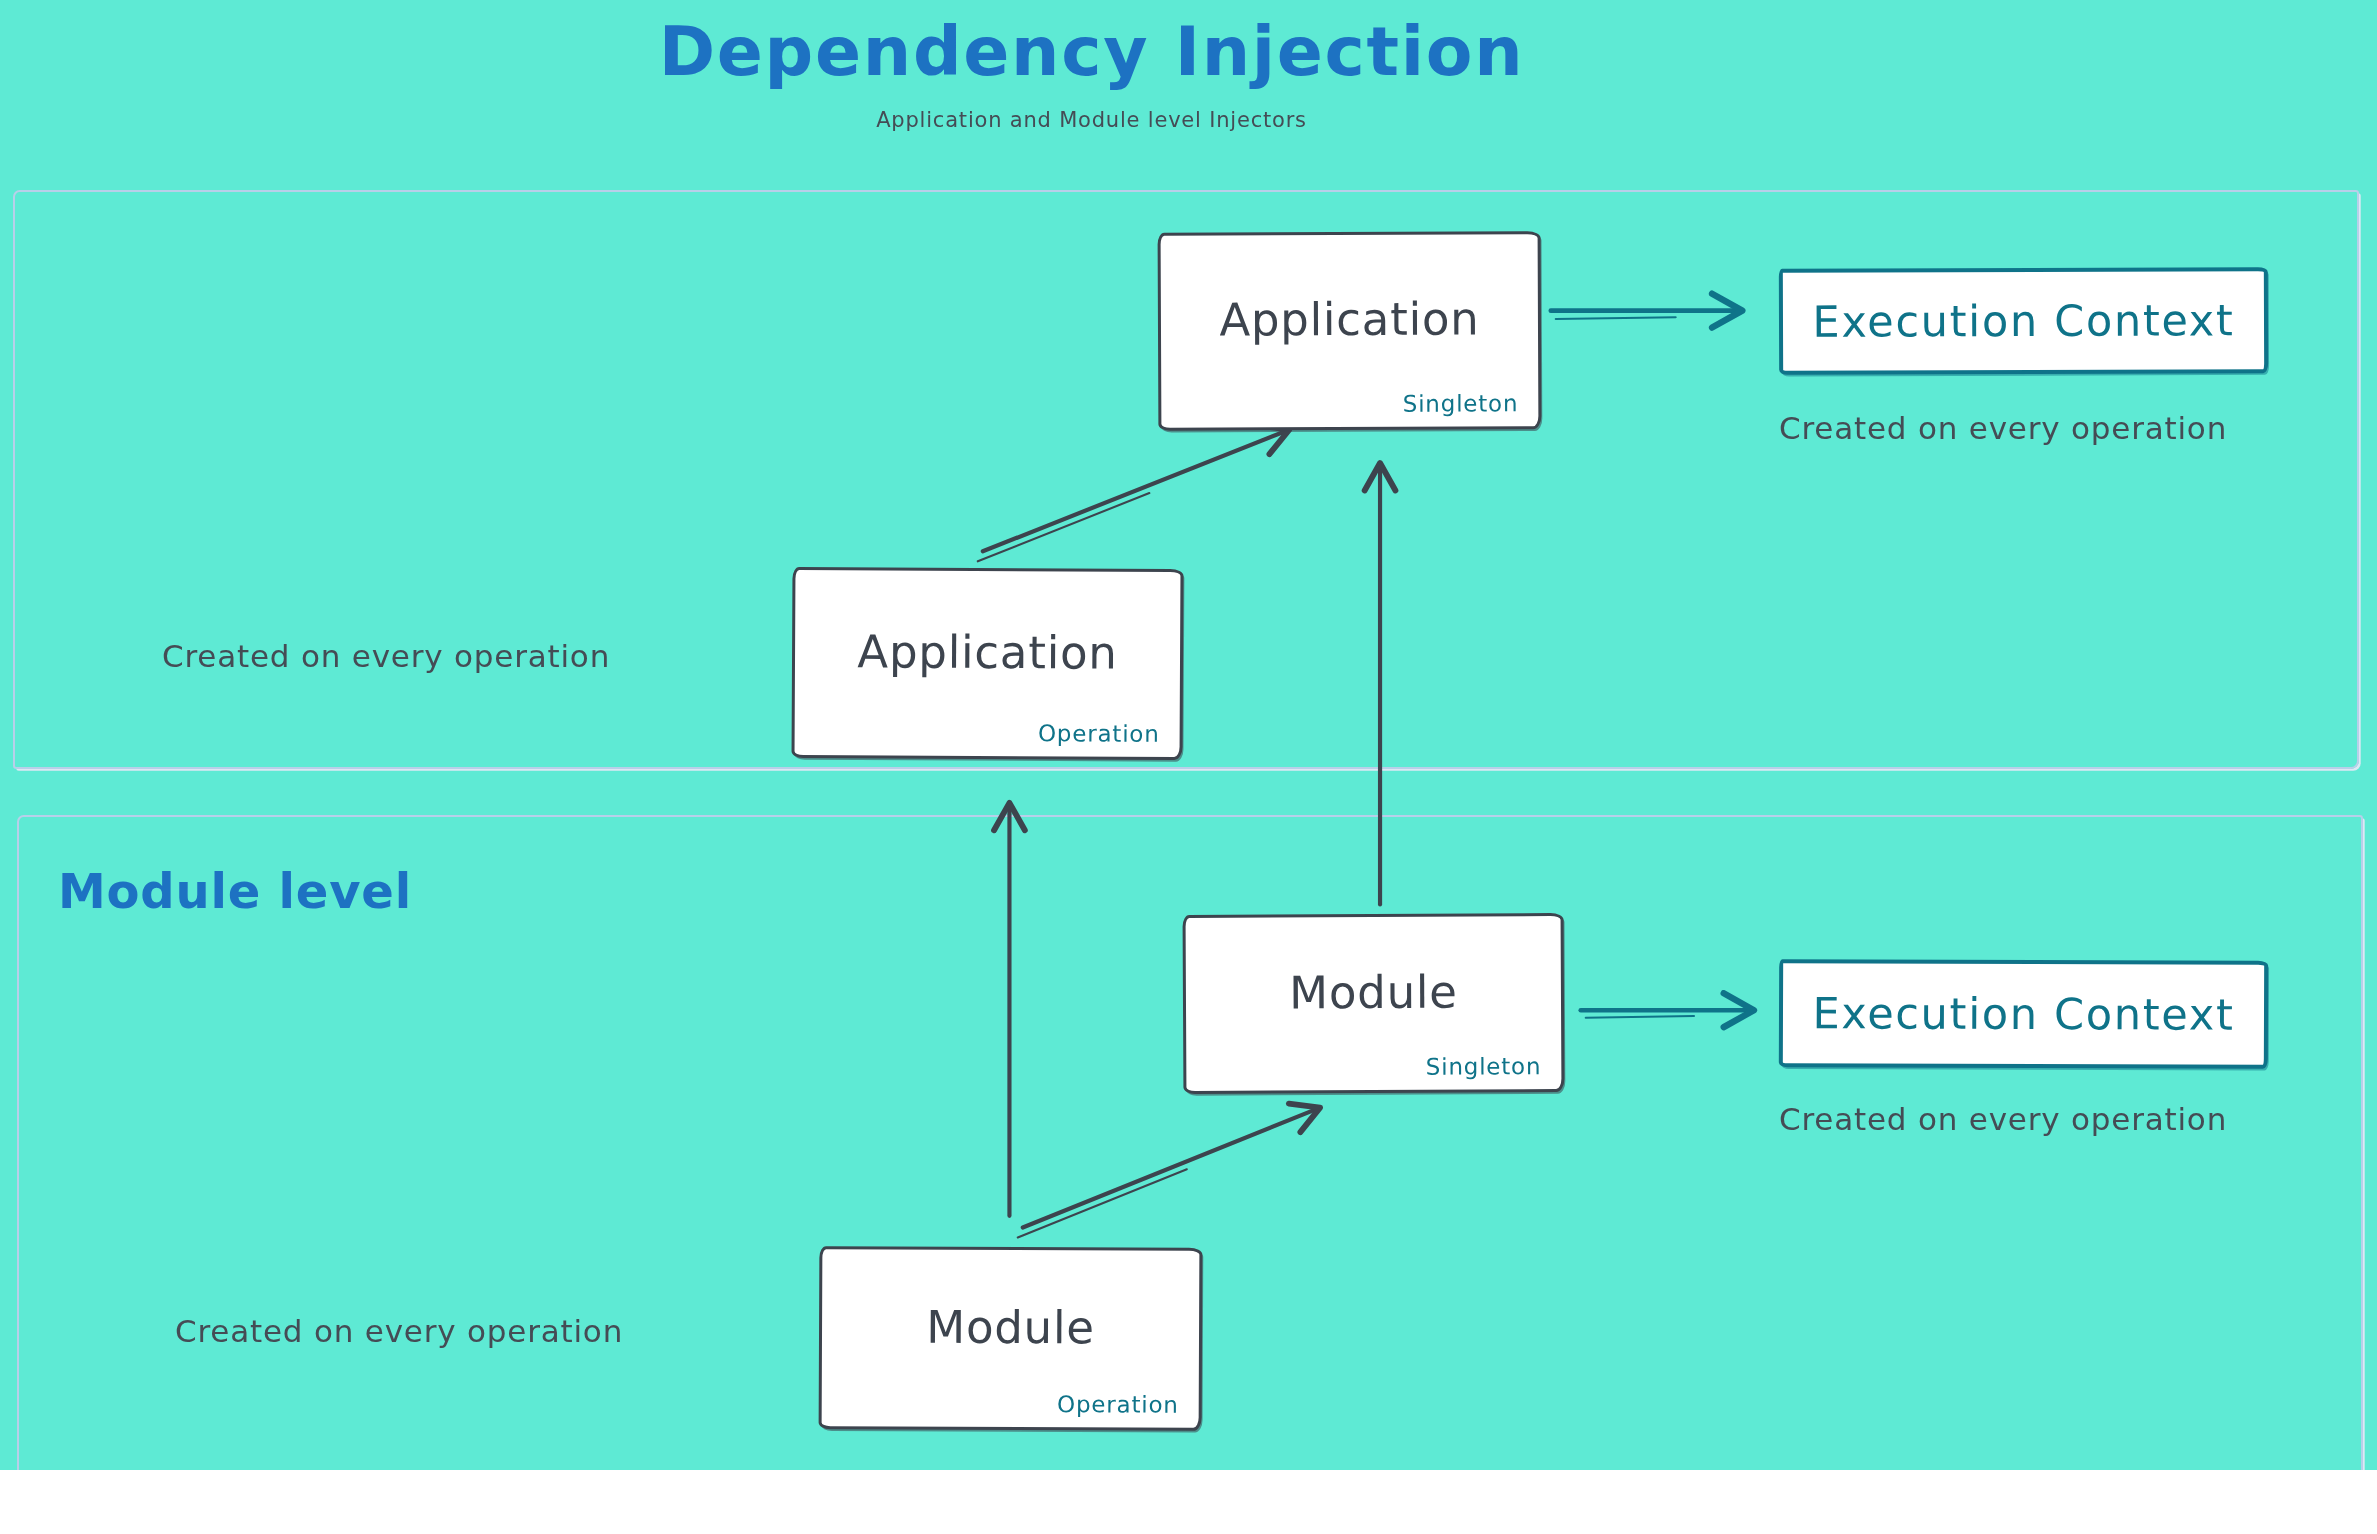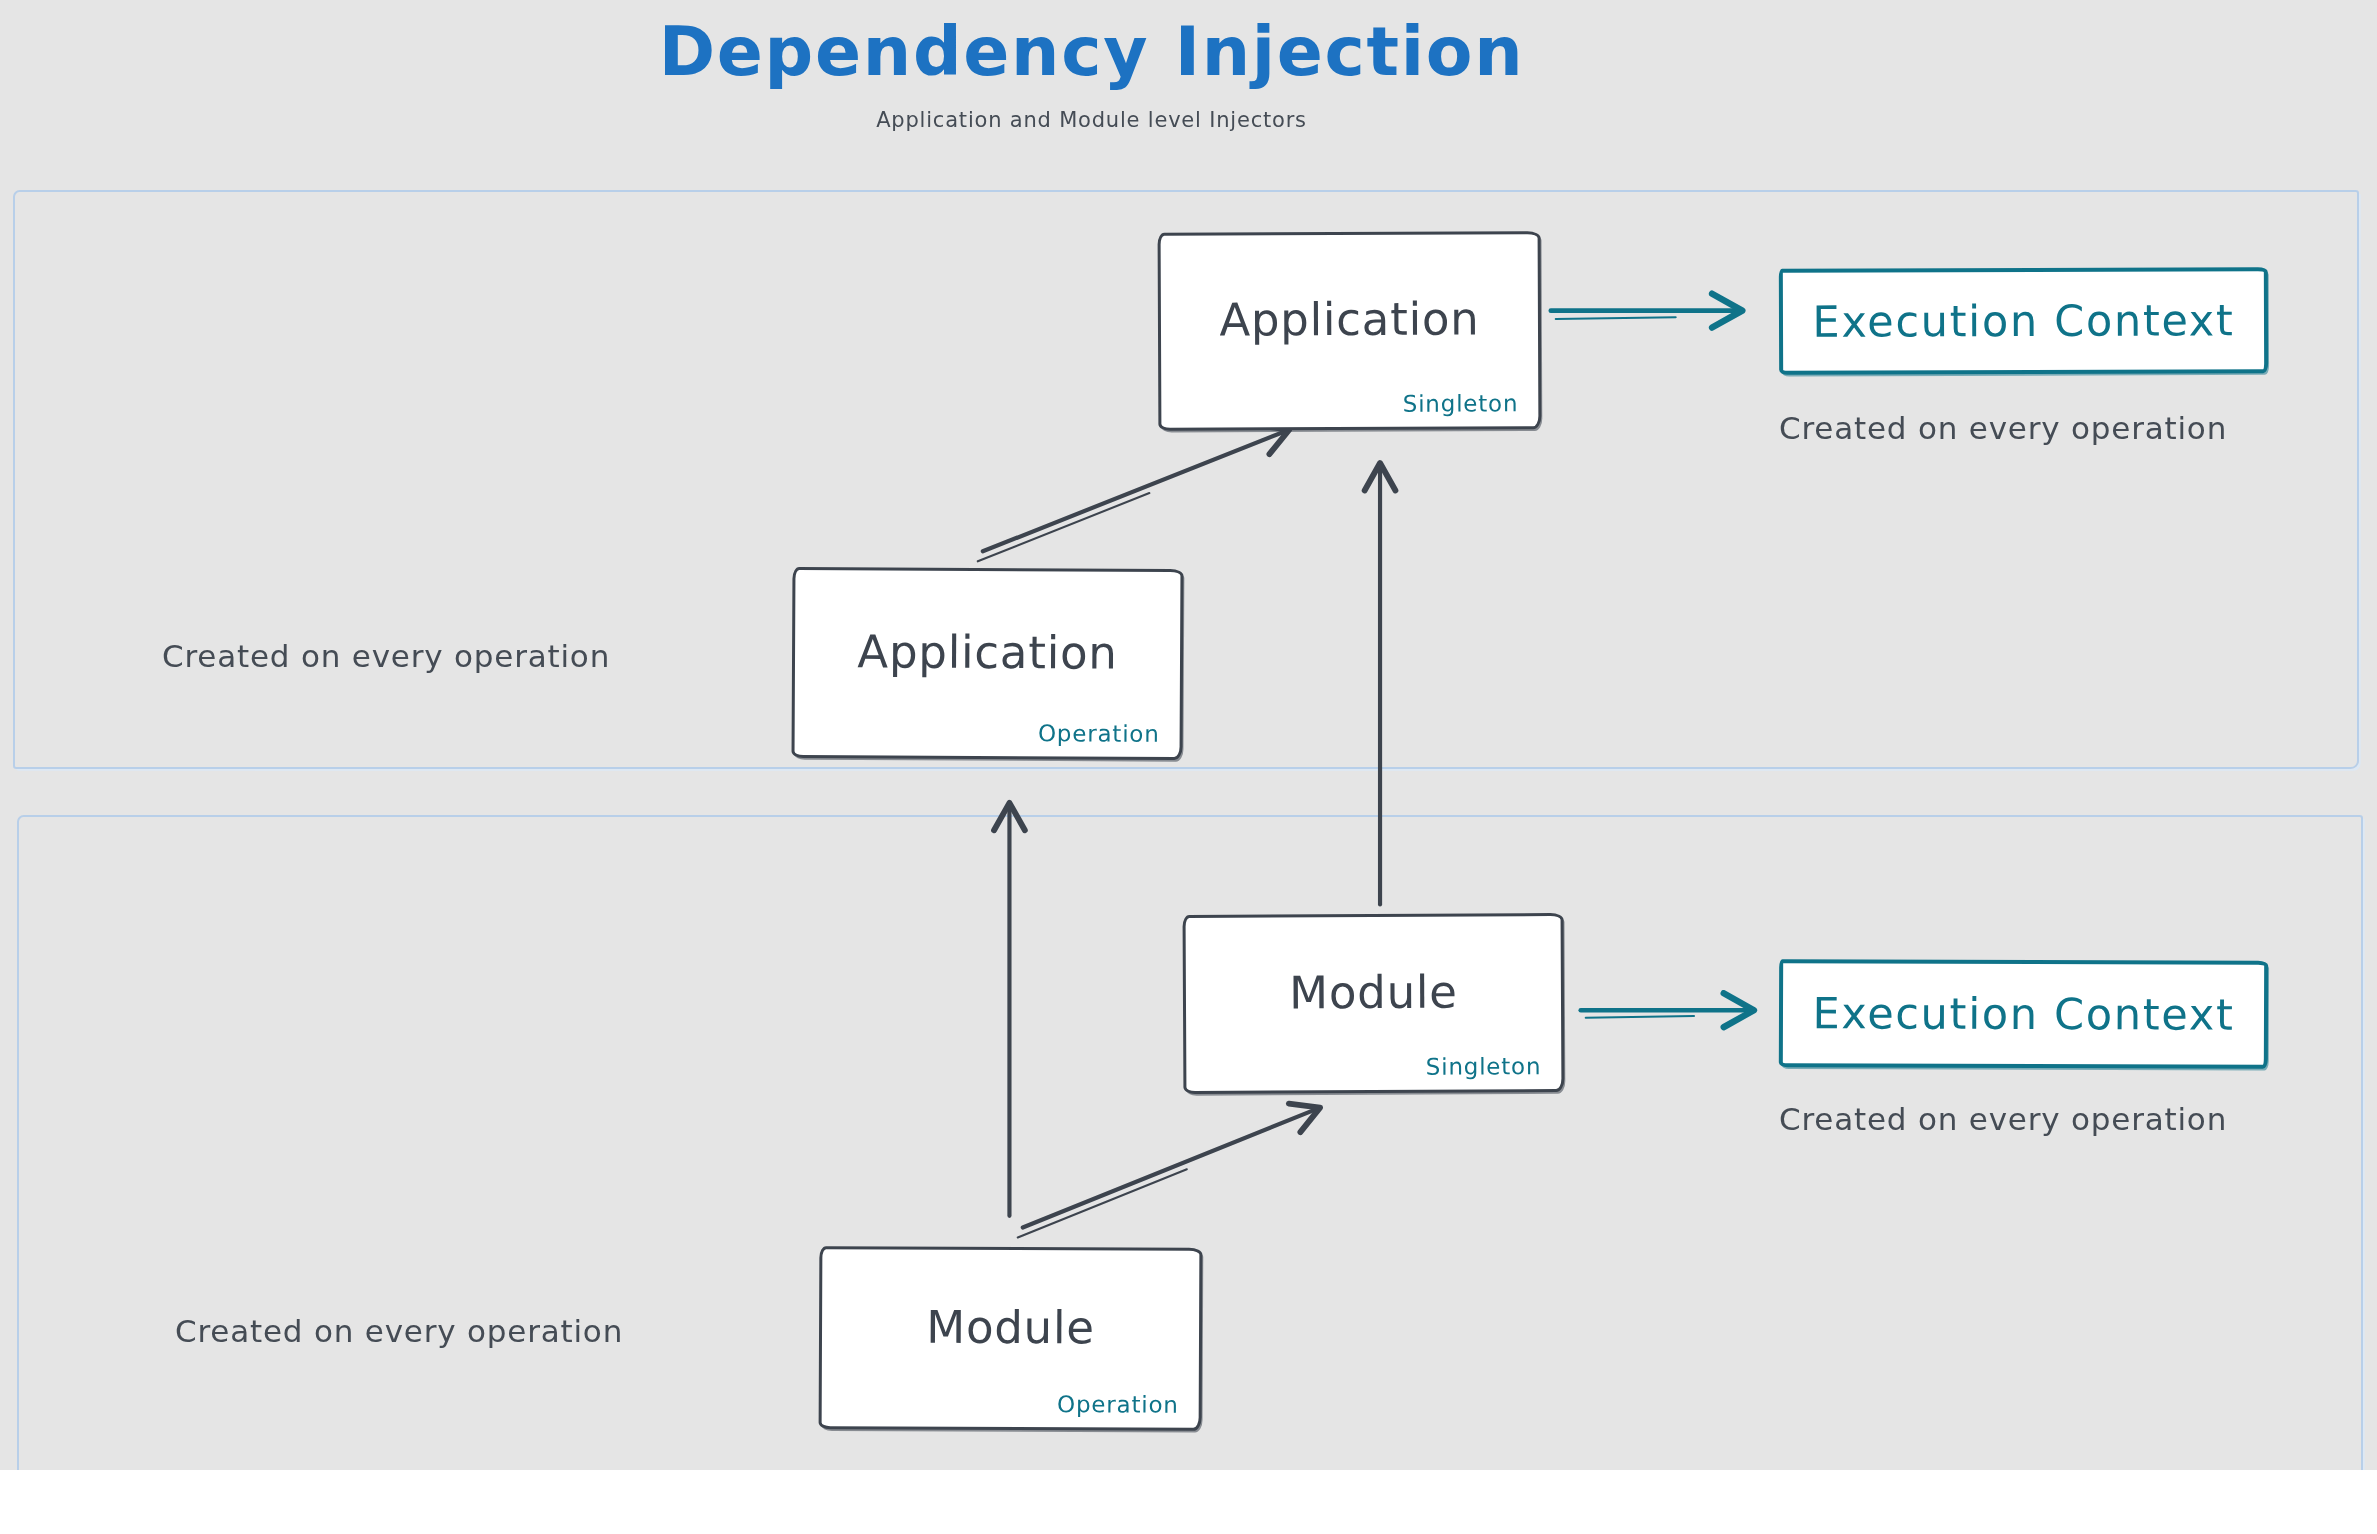--- a/index.html
+++ b/index.html
@@ -10,21 +10,21 @@
   body {
     width: 2377px;
     height: 1534px;
     font-family: "DejaVu Sans", sans-serif;
     color: #3d444e;
   }
   .canvas {
     position: relative;
     width: 2377px;
     height: 1470px;
-    background: #e5e5e5;
+    background: #5eead4;
     overflow: hidden;
   }
   .page-title {
     position: absolute;
     top: 11.7px;
     left: 0;
     width: 2183px;
     text-align: center;
     font-size: 68px;
     font-weight: bold;
@@ -132,20 +132,21 @@
 <body>
 
 <div class="canvas">
 
   <div class="page-title">Dependency Injection</div>
   <div class="page-subtitle">Application and Module level Injectors</div>
 
   <div class="section application"></div>
   <div class="section module"></div>
 
+  <div class="section-label module">Module level</div>
 
   <svg class="arrow-layer" viewBox="0 0 2854 1842" xmlns="http://www.w3.org/2000/svg">
     <defs>
       <marker id="head-dark" markerWidth="9" markerHeight="9" refX="7.4" refY="4.5" orient="auto" markerUnits="strokeWidth">
         <path d="M0.8,0.8 L7.4,4.5 L0.8,8.2" fill="none" stroke="#3d444e" stroke-width="1.4" stroke-linecap="round" stroke-linejoin="round"></path>
       </marker>
       <marker id="head-teal" markerWidth="9" markerHeight="9" refX="7.4" refY="4.5" orient="auto" markerUnits="strokeWidth">
         <path d="M0.8,0.8 L7.4,4.5 L0.8,8.2" fill="none" stroke="#0f7389" stroke-width="1.4" stroke-linecap="round" stroke-linejoin="round"></path>
       </marker>
     </defs>

